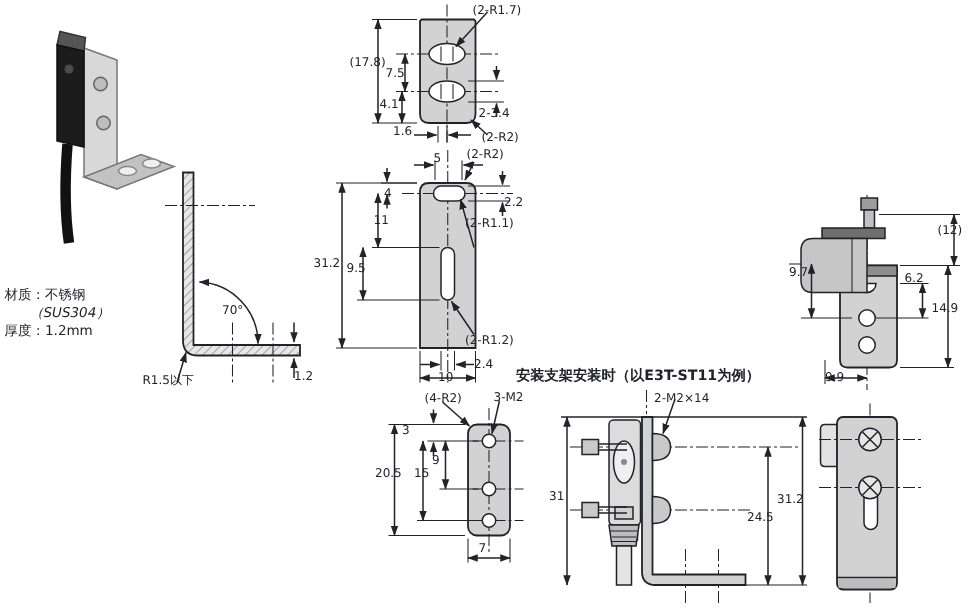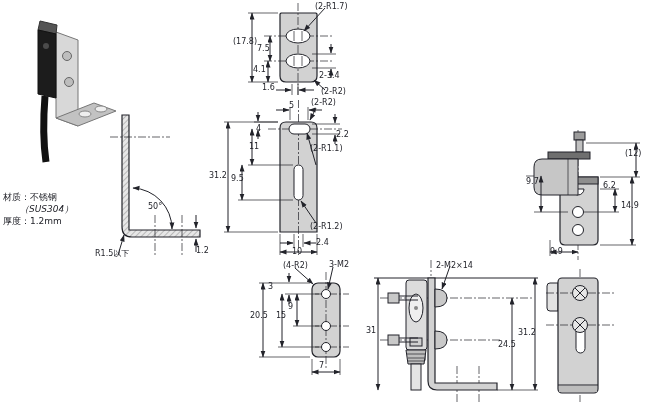--- a/index.html
+++ b/index.html
@@ -60,21 +60,21 @@
     </defs>
     <path d="M14,10 L21,10 L21,125 L92,125 L92,132 L24,132 Q14,132 14,122 Z" fill="url(#hatch)" stroke="#22232a" stroke-width="1.2"></path>
     <line class="cl" x1="2" y1="32" x2="62" y2="32"></line>
     <line class="cl" x1="47" y1="110" x2="47" y2="152"></line>
     <line class="cl" x1="74" y1="110" x2="74" y2="152"></line>
     <path class="ln" d="M25,83 A41,41 0 0 1 64,124" marker-start="url(#aS)" marker-end="url(#aE)"></path>
     <line class="ln" x1="10" y1="150" x2="16" y2="130" marker-end="url(#aE)"></line>
     <line class="ln" x1="88" y1="110" x2="88" y2="123" marker-end="url(#aE)"></line>
     <line class="ln" x1="88" y1="147" x2="88" y2="134" marker-end="url(#aE)"></line>
   </svg>
-  <div class="lbl" style="left:148px;top:203px">50°</div>
+  <div class="lbl" style="left:148px;top:203px">70°</div>
   <div class="lbl" style="left:95px;top:250px">R1.5以下</div>
   <div class="lbl" style="left:196px;top:247px">1.2</div>
 
   <svg style="left:230px;top:0px" width="130" height="100">
     <path class="body" d="M51,13 L86,13 L87,14 L87,76 Q87,82 81,82 L56,82 Q50,82 50,76 L50,14 Z"></path>
     <line class="cl" x1="68" y1="3" x2="68" y2="95"></line>
     <line class="cl" x1="34" y1="36" x2="104" y2="36"></line>
     <line class="cl" x1="34" y1="61" x2="104" y2="61"></line>
     <ellipse class="hole" cx="68" cy="36" rx="12" ry="7"></ellipse>
     <ellipse class="hole" cx="68" cy="61" rx="12" ry="7"></ellipse>
@@ -201,20 +201,21 @@
     <line class="ln" x1="88" y1="9" x2="83" y2="31" marker-end="url(#aE)"></line>
   </svg>
   <div class="lbl" style="left:283px;top:262px">(4-R2)</div>
   <div class="lbl" style="left:329px;top:261px">3-M2</div>
   <div class="lbl" style="left:268px;top:283px">3</div>
   <div class="lbl" style="left:288px;top:303px">9</div>
   <div class="lbl" style="left:276px;top:312px">15</div>
   <div class="lbl" style="left:250px;top:312px">20.5</div>
   <div class="lbl" style="left:319px;top:362px">7</div>
 
+  <div class="lbl hdr" style="left:344px;top:246px">安装支架安装时（以E3T-ST11为例）</div>
   <svg style="left:362px;top:258px" width="182" height="147">
 
     <line class="ln" x1="12" y1="20" x2="176" y2="20"></line>
 
     <line class="cl" x1="18" y1="40" x2="170" y2="40"></line>
     <line class="cl" x1="18" y1="82" x2="140" y2="82"></line>
     <line class="cl" x1="69" y1="2" x2="69" y2="18"></line>
     <line class="cl" x1="95" y1="108" x2="95" y2="145"></line>
     <line class="cl" x1="117" y1="108" x2="117" y2="145"></line>
 

